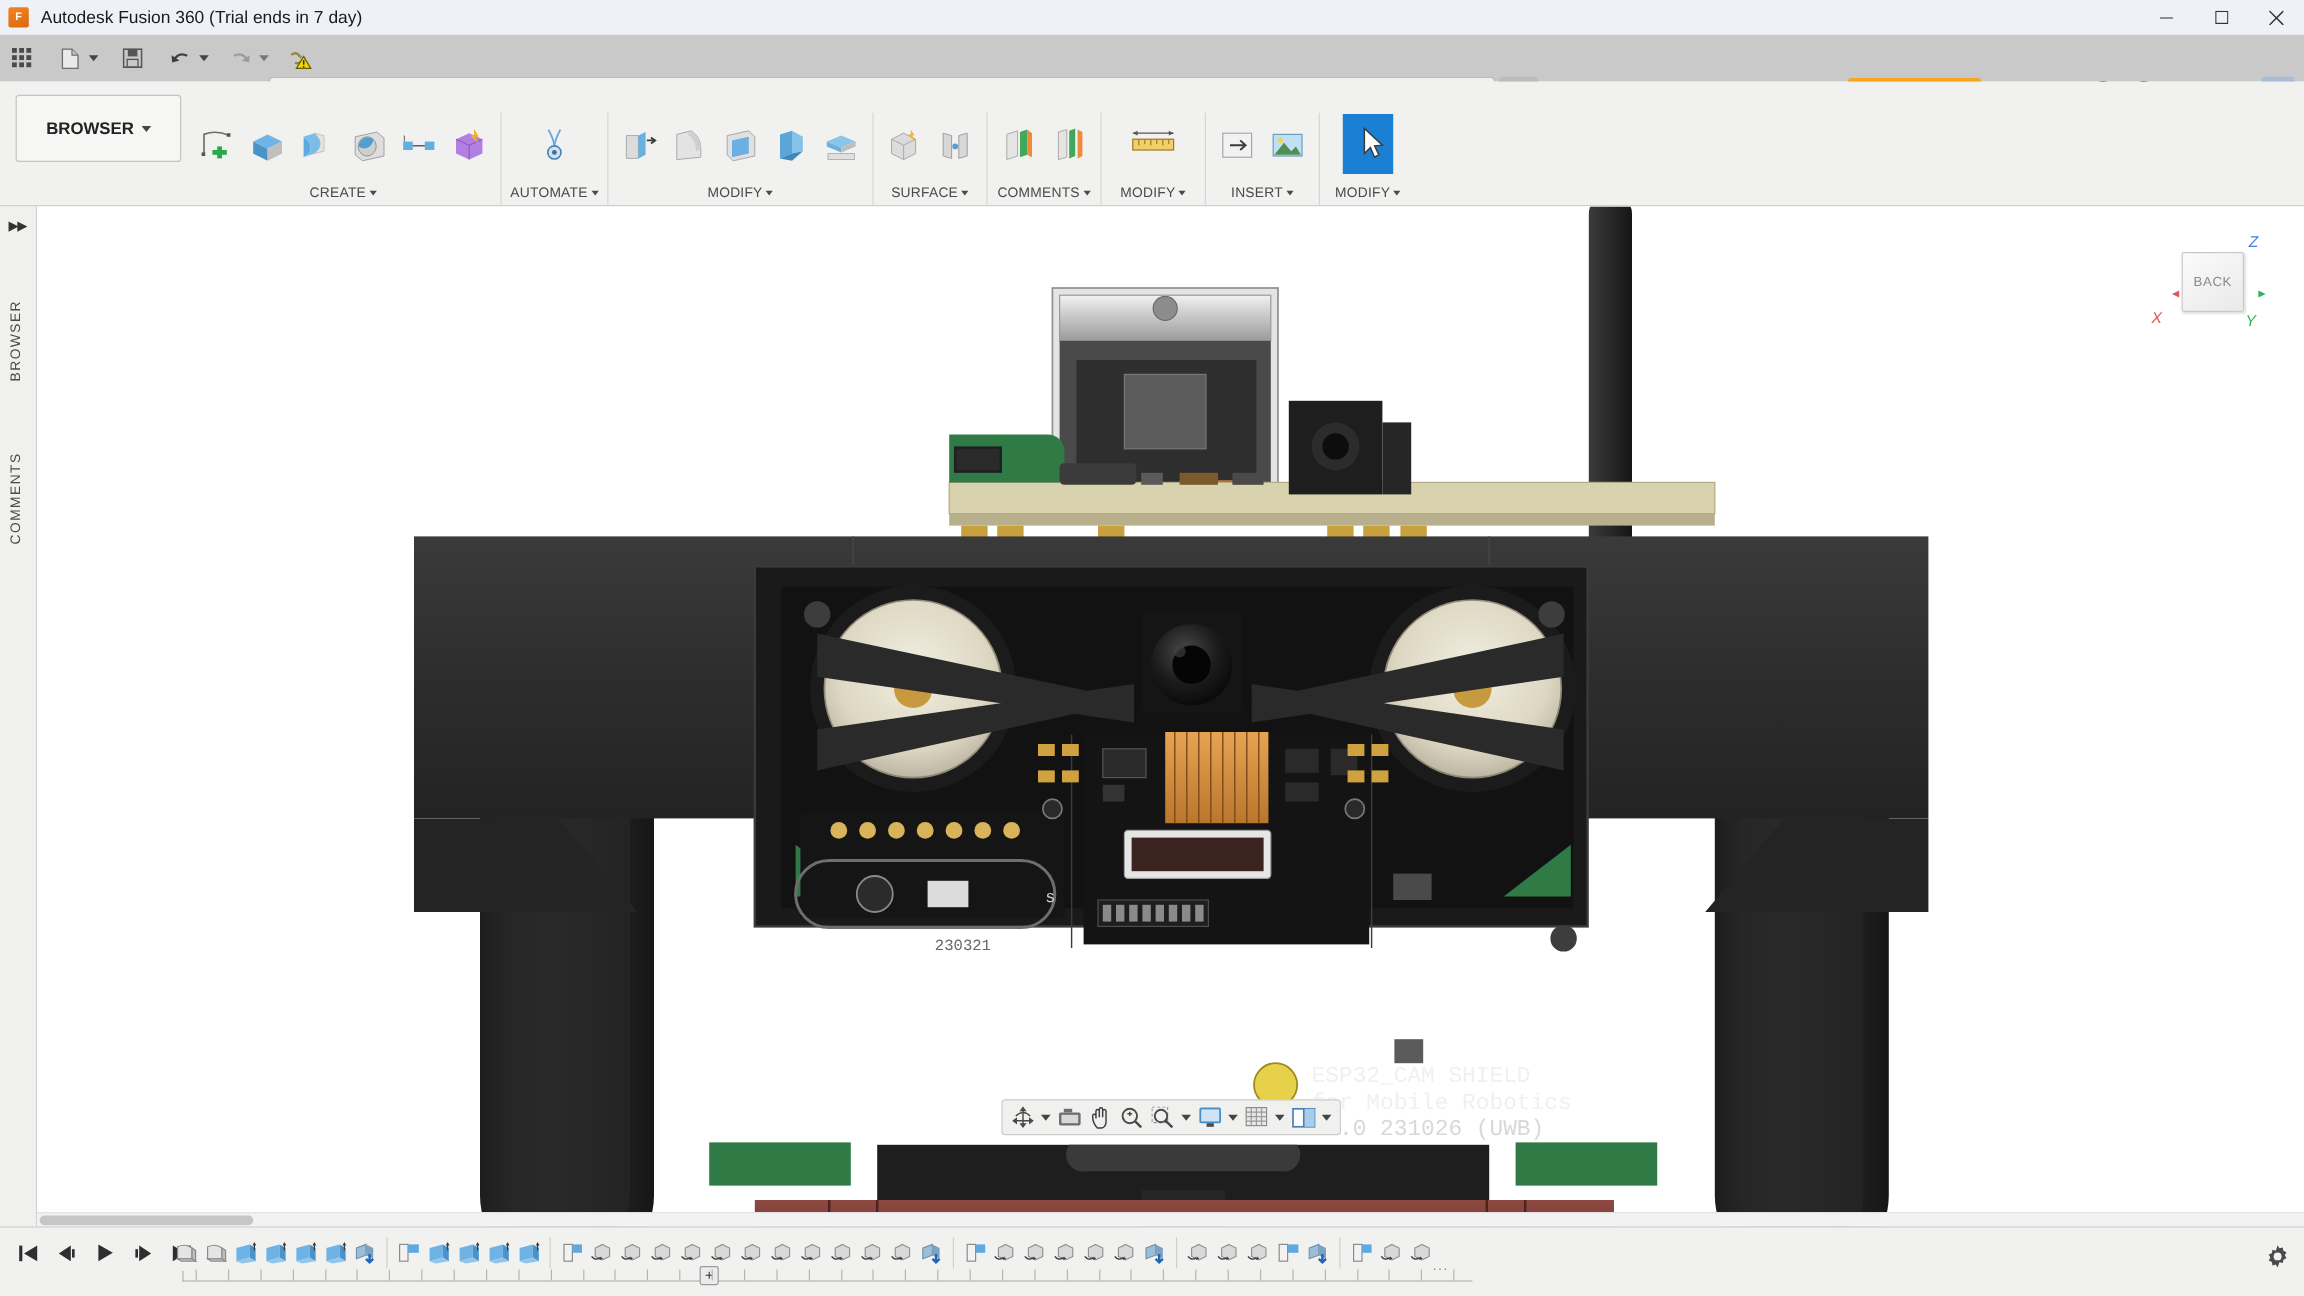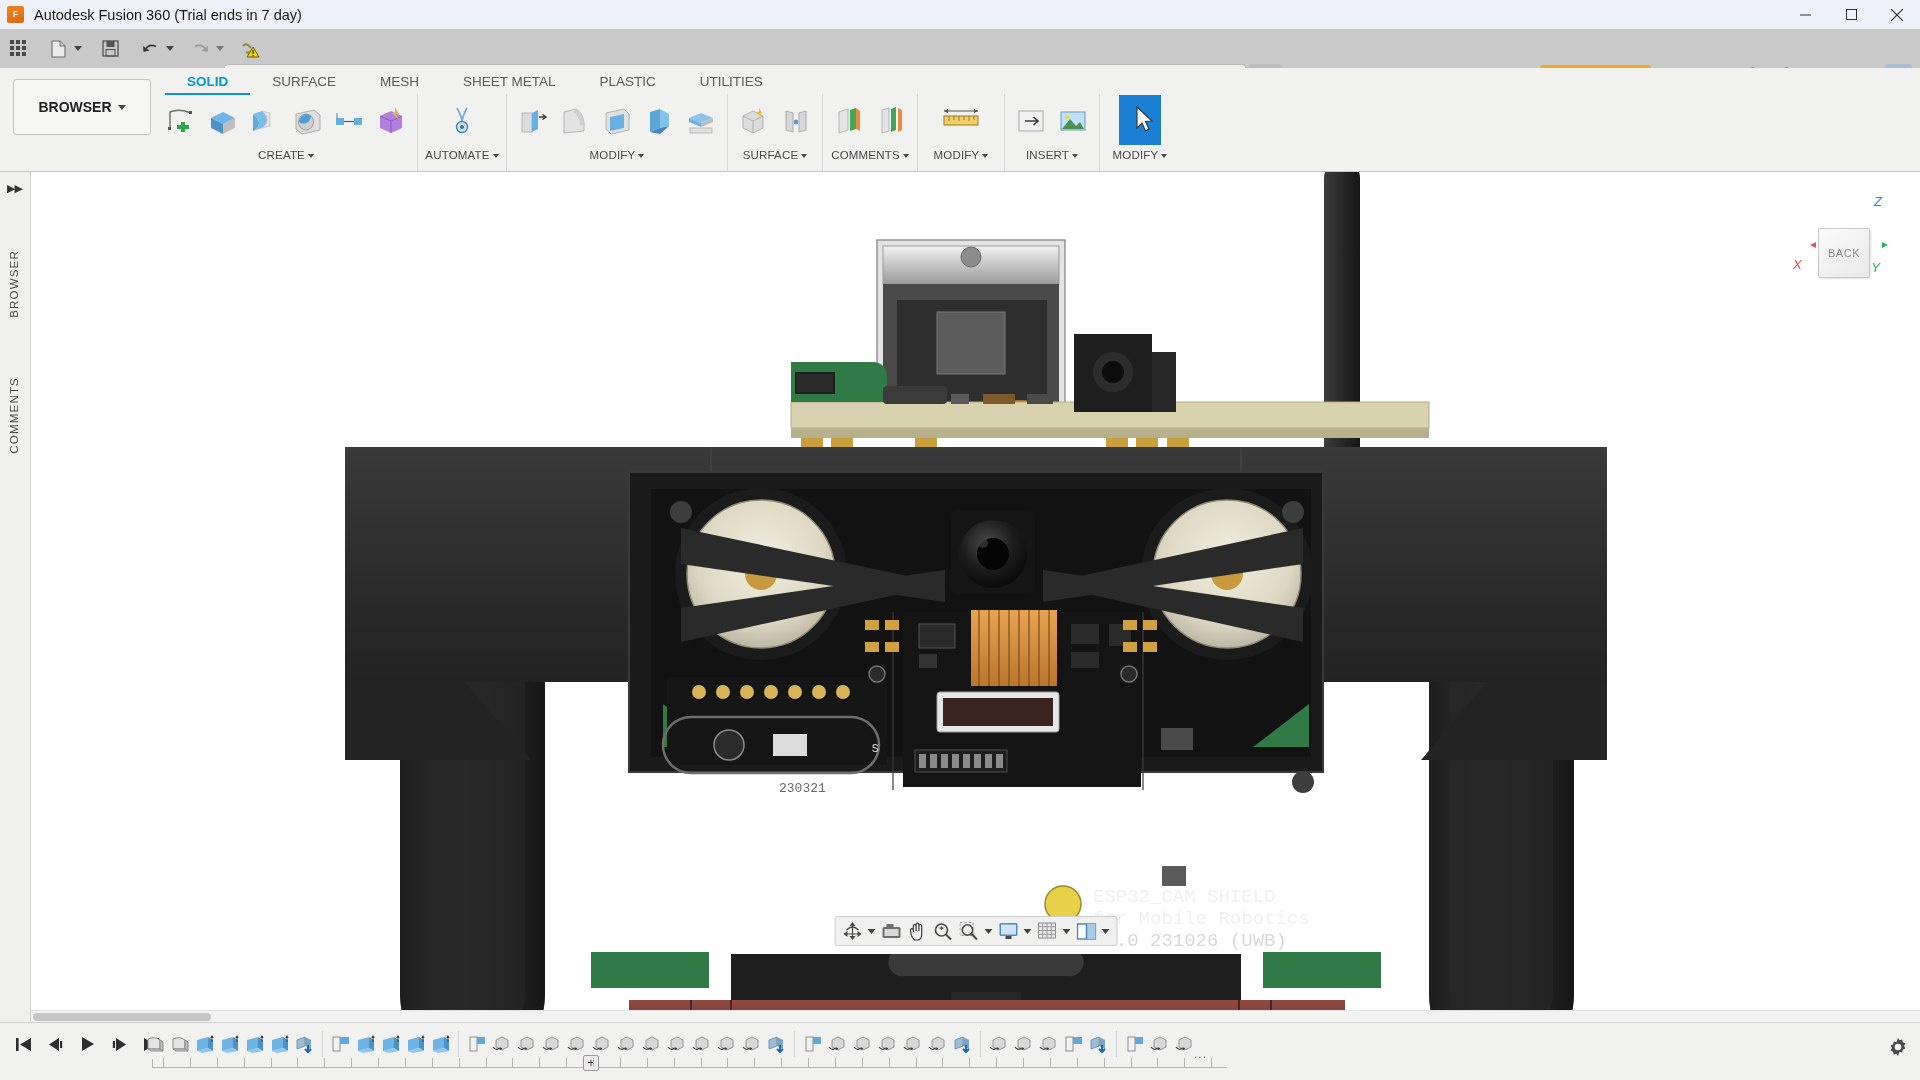--- a/index.html
+++ b/index.html
@@ -90,21 +90,21 @@
     display: flex; align-items: center; justify-content: center; gap: 6px;
     font-size: 14px; font-weight: bold; color: #222;
   }
   .ribtabs { position: absolute; left: 165px; top: 1px; display: flex; align-items: flex-end; height: 26px; }
   .ribtab {
     font-size: 13.5px; color: #5d5d5d; padding: 0 22px; line-height: 24px; height: 25px; white-space: nowrap;
   }
   .ribtab.active { color: #0696d7; font-weight: bold; border-bottom: 2px solid #0696d7; }
 
   .groups { position: absolute; left: 155px; top: 26px; height: 78px; display: flex; align-items: stretch; }
-  .group { display: flex; flex-direction: column; border-right: 1px solid #d6d6d6; padding: 0 5px; }
+  .group { display: flex; flex-direction: column; justify-content: space-between; border-right: 1px solid #d6d6d6; padding: 0 5px; }
   .group:last-child { border-right: none; }
   .grow { display: flex; align-items: center; height: 52px; padding-top: 2px; }
   .glabel { text-align: center; font-size: 11.5px; color: #4a4a4a; height: 20px; line-height: 18px; letter-spacing: .2px; }
   .glabel .cd { display:inline-block; width:0;height:0;border-left:3.5px solid transparent;border-right:3.5px solid transparent;border-top:4px solid #4a4a4a; margin-left:3px; vertical-align:middle;}
   .tool { width: 42px; height: 50px; display: flex; align-items: center; justify-content: center; }
   .tool.wide { width: 48px; }
   .tool.sel { background: #1b7fd4; }
 
   
   .leftrail {
@@ -122,21 +122,21 @@
 
   
   .canvas {
     position: absolute; left: 31px; top: 172px; width: 1889px; height: 850px;
     background: #ffffff; overflow: hidden;
   }
 
   
   .viewcube { position: absolute; right: 28px; top: 18px; width: 100px; height: 86px; }
   .vc-face {
-    position: absolute; left: 26px; top: 38px; width: 52px; height: 50px;
+    position: absolute; left: 26px; top: 20px; width: 52px; height: 50px;
     background: linear-gradient(145deg,#fbfbfb,#e9e9e9);
     border: 1px solid #c8c8c8; border-radius: 2px;
     display: flex; align-items: center; justify-content: center;
     font-size: 11px; color: #8a8a8a; letter-spacing: .5px;
     box-shadow: 1px 1px 2px rgba(0,0,0,.12);
   }
   .vc-z { position: absolute; right: 10px; top: 4px; color: #3f7fe0; font-size: 13px; font-style: italic; }
   .vc-x { position: absolute; left: 1px; bottom: 4px; color: #e05555; font-size: 13px; font-style: italic; }
   .vc-y { position: absolute; right: 12px; bottom: 1px; color: #2fb35a; font-size: 13px; font-style: italic; }
   .vc-arrow { position:absolute; }
@@ -322,28 +322,20 @@
       </div>
     </div>
   </div>
 
   <div class="ribbon">
     <div class="design-btn">
       <span>BROWSER</span>
       <span class="caret-dn"></span>
     </div>
 
-    <div class="ribtabs">
-      <div class="ribtab active">SOLID</div>
-      <div class="ribtab">SURFACE</div>
-      <div class="ribtab">MESH</div>
-      <div class="ribtab">SHEET METAL</div>
-      <div class="ribtab">PLASTIC</div>
-      <div class="ribtab">UTILITIES</div>
-    </div>
 
     <div class="groups">
 
       <div class="group">
         <div class="grow">
           <div class="tool">
             <svg width="34" height="34">
               <path d="M6 25 L6 8 Q16 4 27 9" stroke="#6e6e6e" stroke-width="1.4" fill="none"></path>
               <rect x="4" y="23" width="3" height="3" fill="#555"></rect>
                 <rect x="25" y="7" width="3" height="3" fill="#555"></rect>

